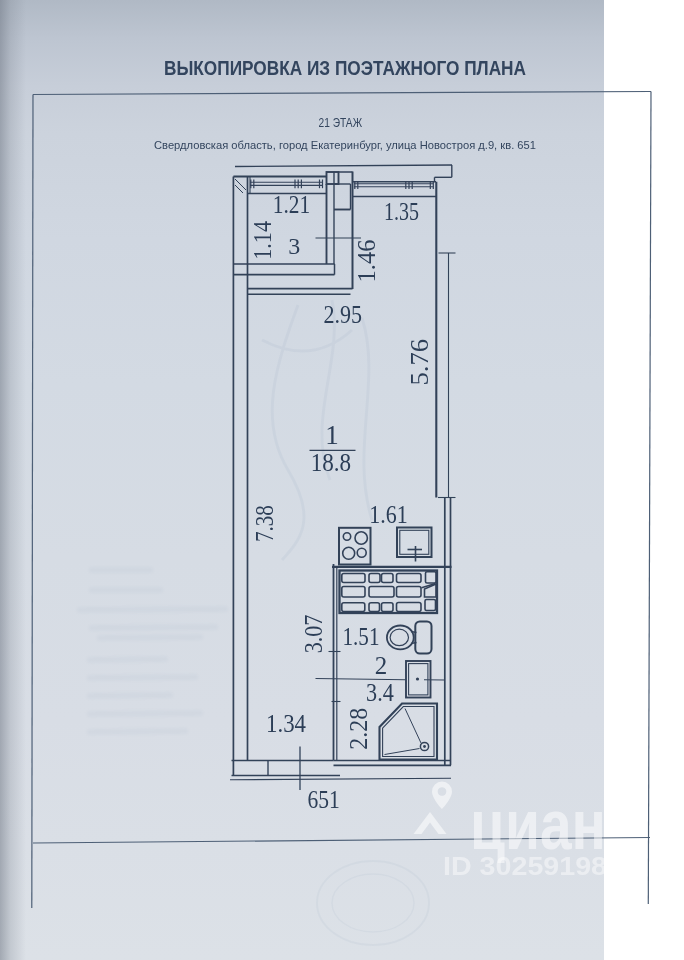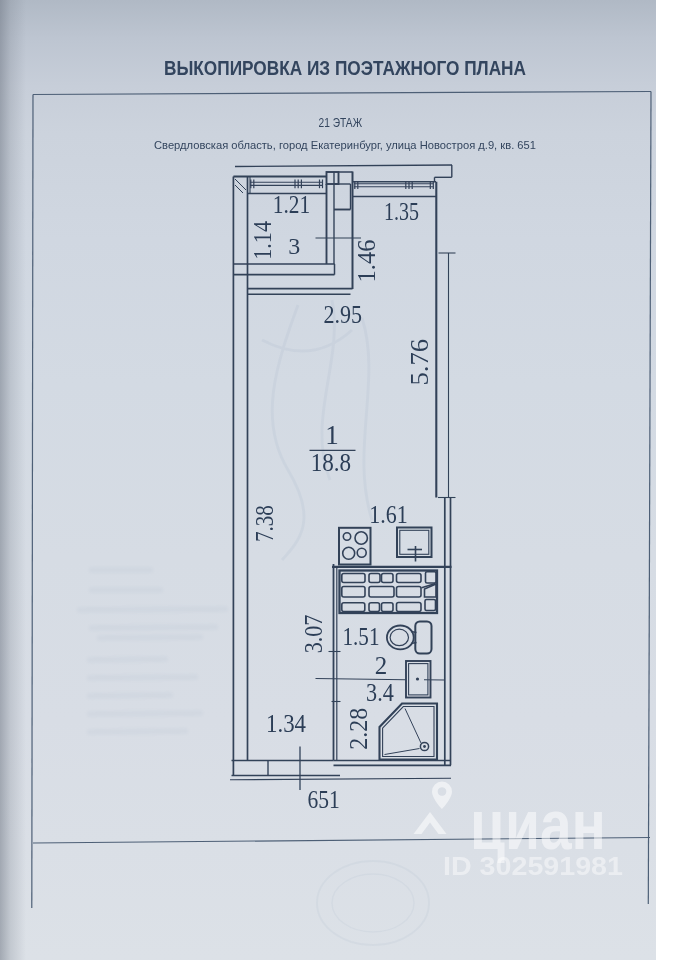--- a/index.html
+++ b/index.html
@@ -1,17 +1,17 @@
 <!DOCTYPE html>
 <html><head>
 <meta charset="utf-8">
 <style>
   html,body{margin:0;padding:0;}
   body{width:684px;height:960px;overflow:hidden;font-family:"Liberation Sans",sans-serif;}
-  #page{position:relative;width:656px;height:960px;
+  #page{position:relative;width:604px;height:960px;
     background:linear-gradient(180deg,#b0b9c5 0%,#bdc5d1 4%,#c7ced9 9%,#ccd3dd 14%,#d0d7e1 25%,#d3dae3 40%,#d6dce4 58%,#d8dde5 75%,#dadfe6 88%,#dce1e7 100%);}
   #leftedge{position:absolute;left:0;top:0;width:26px;height:960px;
     background:linear-gradient(90deg,rgba(105,113,126,.50) 0%,rgba(120,128,140,.25) 40%,rgba(130,138,150,0) 100%);}
   svg{position:absolute;left:0;top:0;}
   .ser{font-family:"Liberation Serif",serif;fill:#2c3e57;}
   .san{font-family:"Liberation Sans",sans-serif;fill:#33455e;}
 </style>
 </head>
 <body>
 <div id="page">

